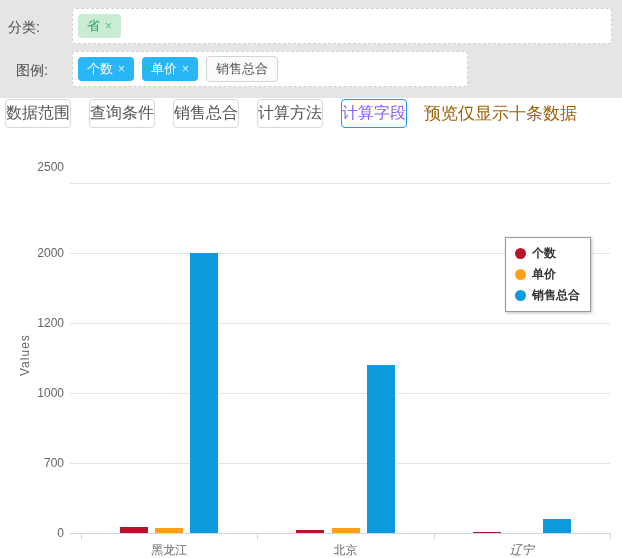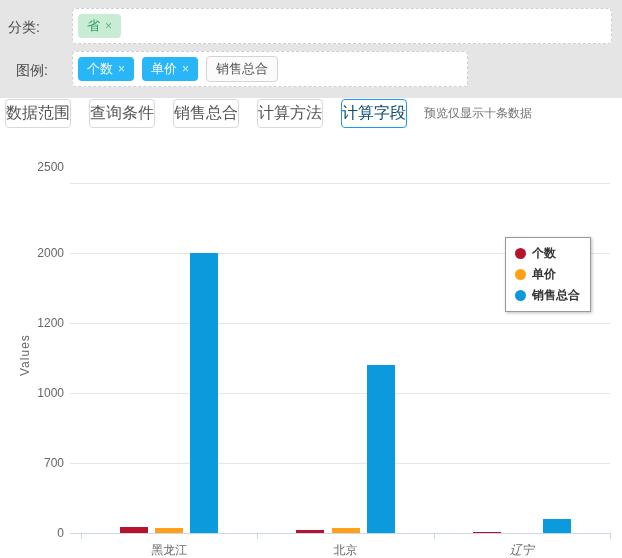--- a/index.html
+++ b/index.html
@@ -33,22 +33,22 @@
     display:flex;align-items:center;gap:12px;padding-left:8px;box-sizing:border-box;
     font-size:15px;color:#c7c7c7;
   }
   
   .toolbar{position:absolute;left:5px;top:99px;display:flex;align-items:center;gap:18px;}
   .tb-btn{
     height:29px;padding:0 0;font-size:16px;color:#555;background:#fff;
     border:1px solid #d9d9d9;border-radius:4px;font-family:inherit;cursor:pointer;
     display:flex;align-items:center;justify-content:center;
   }
-  .tb-btn.active{border-color:#2196f3;color:#0c4a6e;}
-  .tb-note{font-size:12px;color:#737373;margin-left:-1px;}
+  .tb-btn.active{border-color:#2196f3;color:#8b5cf6;}
+  .tb-note{font-size:17px;color:#a16207;margin-left:-1px;}
   
   .chart{position:absolute;left:0;top:160px;width:622px;height:398px;}
   .gridline{position:absolute;height:1px;background:#e6e6e6;}
   .gridline.axis0{background:#ccd6eb;}
   .ytick-label{position:absolute;width:40px;text-align:right;font-size:12px;color:#666;}
   .xtick{position:absolute;width:1px;height:6px;background:#ccd6eb;}
   .xcat-label{position:absolute;width:120px;text-align:center;font-size:12px;color:#666;}
   .bar{position:absolute;}
   .y-title{
     position:absolute;left:18px;top:153px;height:84px;

